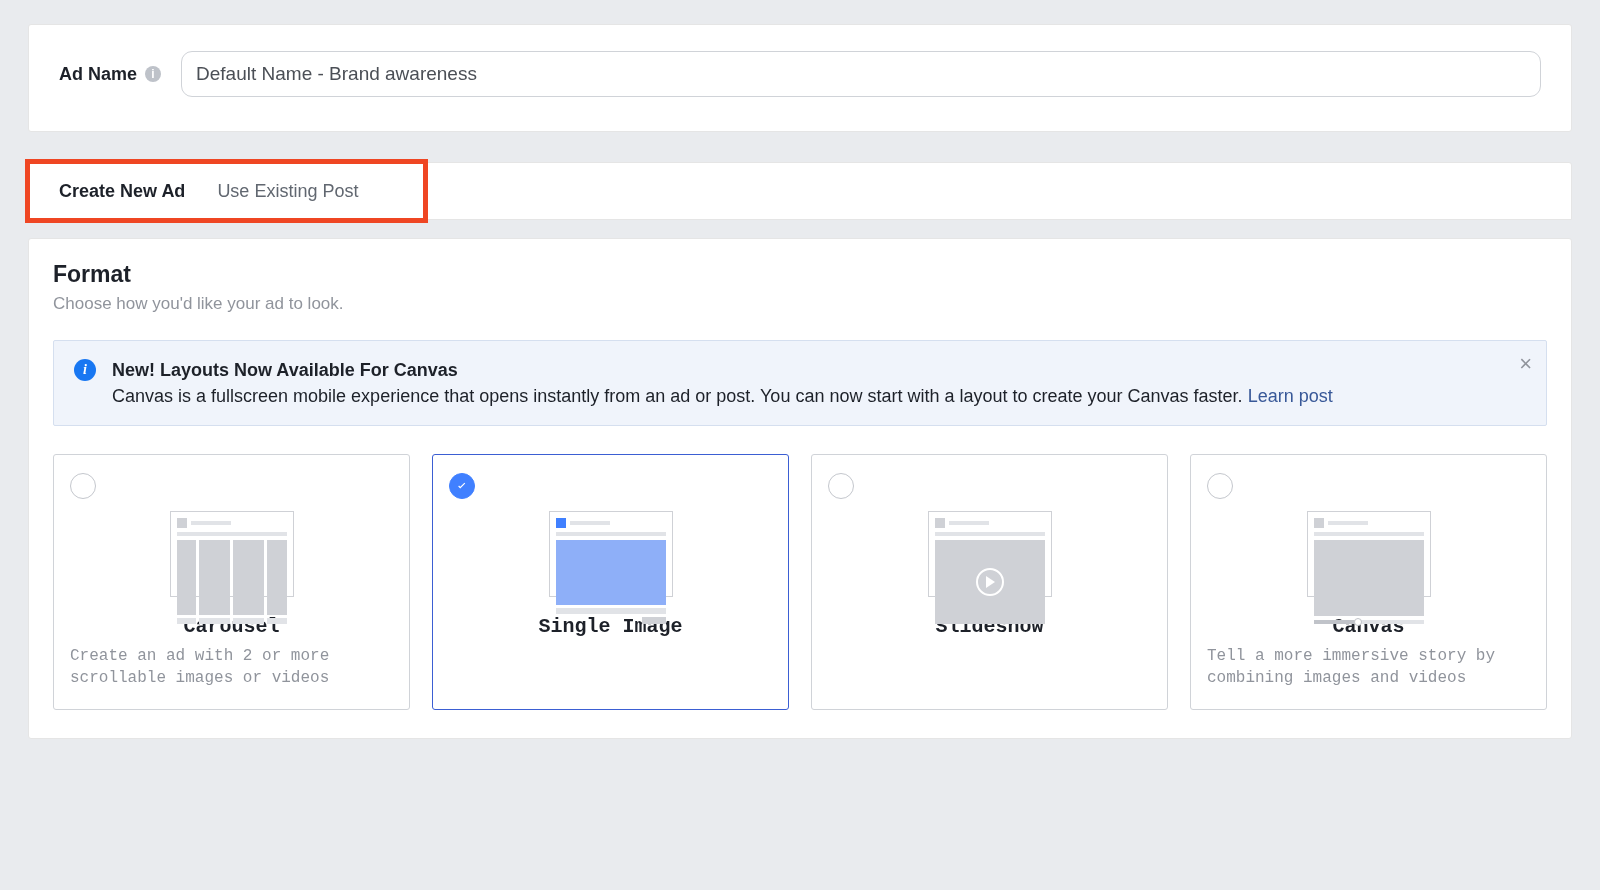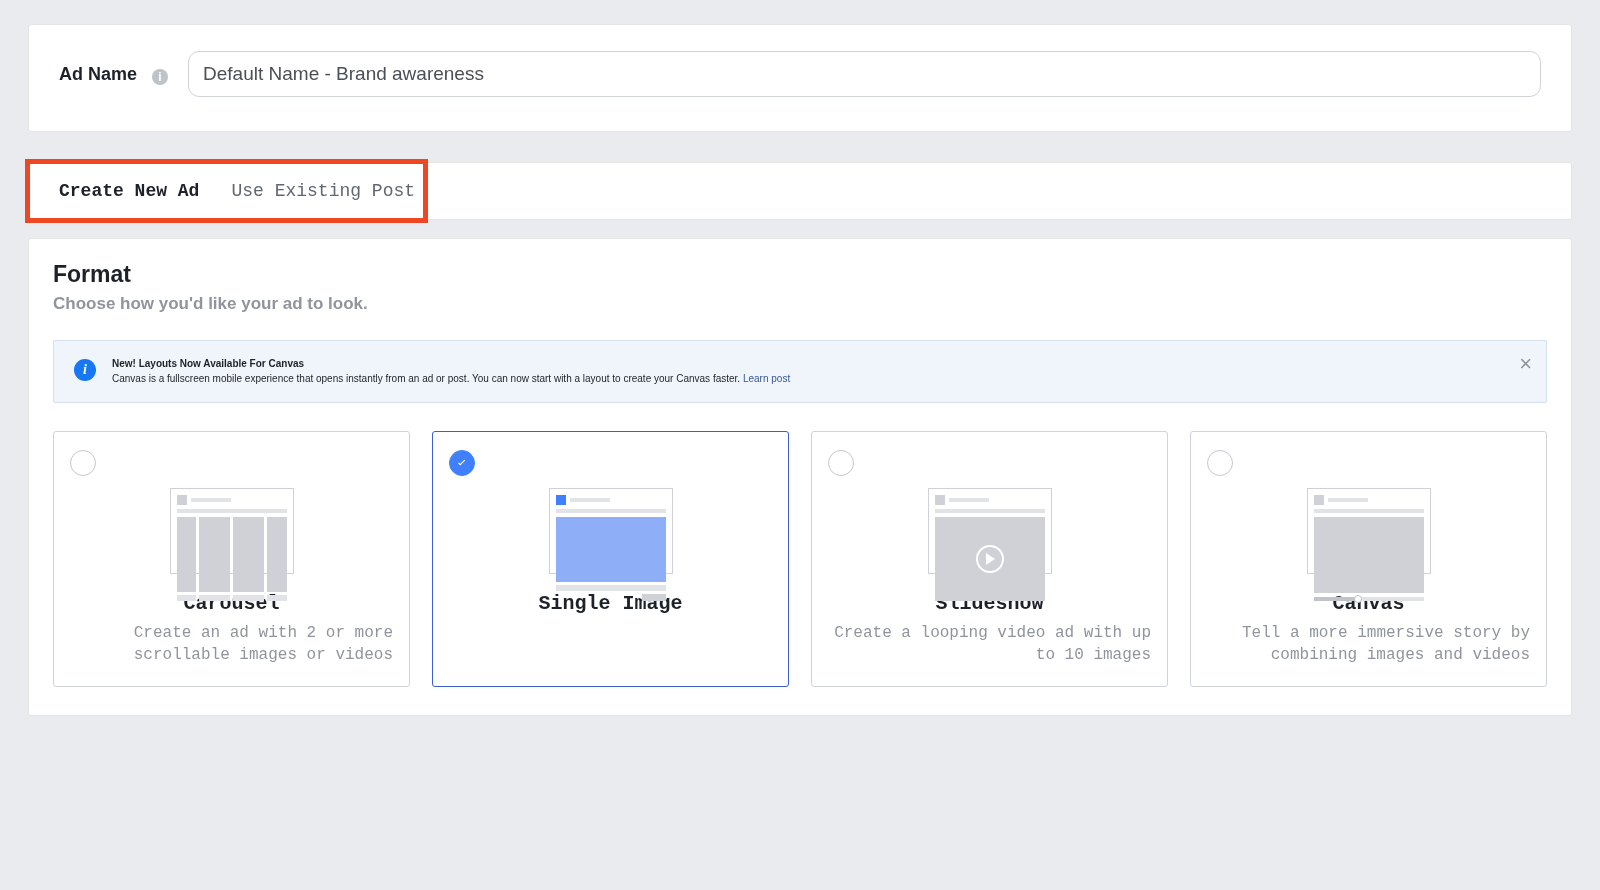--- a/index.html
+++ b/index.html
@@ -21,22 +21,22 @@
     display: flex;
     align-items: center;
     gap: 10px;
   }
   .ad-name-label {
     font-weight: 700;
     font-size: 18px;
     color: #1d2129;
     white-space: nowrap;
     display: flex;
-    align-items: flex-end;
-    gap: 15px;
+    align-items: center;
+    gap: 8px;
     margin-right: 10px;
   }
   .help-icon {
     display: inline-flex;
     width: 16px; height: 16px;
     border-radius: 50%;
     background: #bec2c9;
     color: #fff;
     font-size: 12px;
     font-weight: 700;
@@ -70,21 +70,20 @@
     width: 403px;
     height: 64px;
     border: 5px solid #ef4623;
     pointer-events: none;
   }
   .tabs-inner {
     display: flex;
     align-items: center;
     padding: 0 14px;
     height: 56px;
-    font-family: Liberation Mono, monospace;
   }
   .tab {
     padding: 0 16px;
     height: 56px;
     display: flex;
     align-items: center;
     font-size: 18px;
     color: #616770;
     cursor: pointer;
   }
@@ -100,21 +99,20 @@
   }
   .format-title {
     font-size: 23px;
     font-weight: 700;
     color: #1d2129;
   }
   .format-sub {
     font-size: 17px;
     color: #90949c;
     margin-top: 6px;
-    font-weight: bold;
   }
 
   
   .info-banner {
     margin-top: 26px;
     background: #f0f4fb;
     border: 1px solid #d5dfef;
     border-radius: 2px;
     padding: 16px 20px;
     display: flex;
@@ -131,21 +129,21 @@
     font-style: italic;
     font-weight: 700;
     font-size: 14px;
     display: flex;
     align-items: center;
     justify-content: center;
     flex-shrink: 0;
     margin-top: 2px;
   }
   .info-text {
-    font-size: 10px;
+    font-size: 18px;
     color: #1d2129;
     line-height: 1.45;
   }
   .info-text .info-heading { font-weight: 700; }
   .info-text .info-link { color: #385898; cursor: pointer; }
   .banner-close {
     position: absolute;
     top: 12px; right: 14px;
     color: #90949c;
     font-size: 22px;
@@ -234,21 +232,21 @@
   .canvas-body .progress .knob { position:absolute; left:40%; top:50%; transform:translate(-50%,-50%); width:8px; height:8px; background:#fff; border:1px solid #c0c3c9; border-radius:50%; }
 
   .option-title {
     text-align: center;
     font-size: 20px;
     font-weight: 700;
     color: #1d2129;
   }
   .option-desc {
     margin-top: 8px;
-    text-align: right;
+    text-align: left;
     font-size: 16px;
     color: #90949c;
     line-height: 1.35;
   }
 </style>
 </head>
 <body>
 
 <div class="ad-name-card">
   <div class="ad-name-label">
@@ -363,21 +361,20 @@
             </div>
           <div class="body video-body">
             <div class="play">
                 <div class="tri"></div>
               </div>
           </div>
         </div>
 
       </div>
       <div class="option-title">Slideshow</div>
-      <div class="option-desc">Create a looping video ad with up to 10 images</div>
     </div>
 
     <div class="option">
       <div class="radio">
         
       </div>
       <div class="preview">
         <div class="frame">
           <div class="top">
               <div class="sq"></div>

